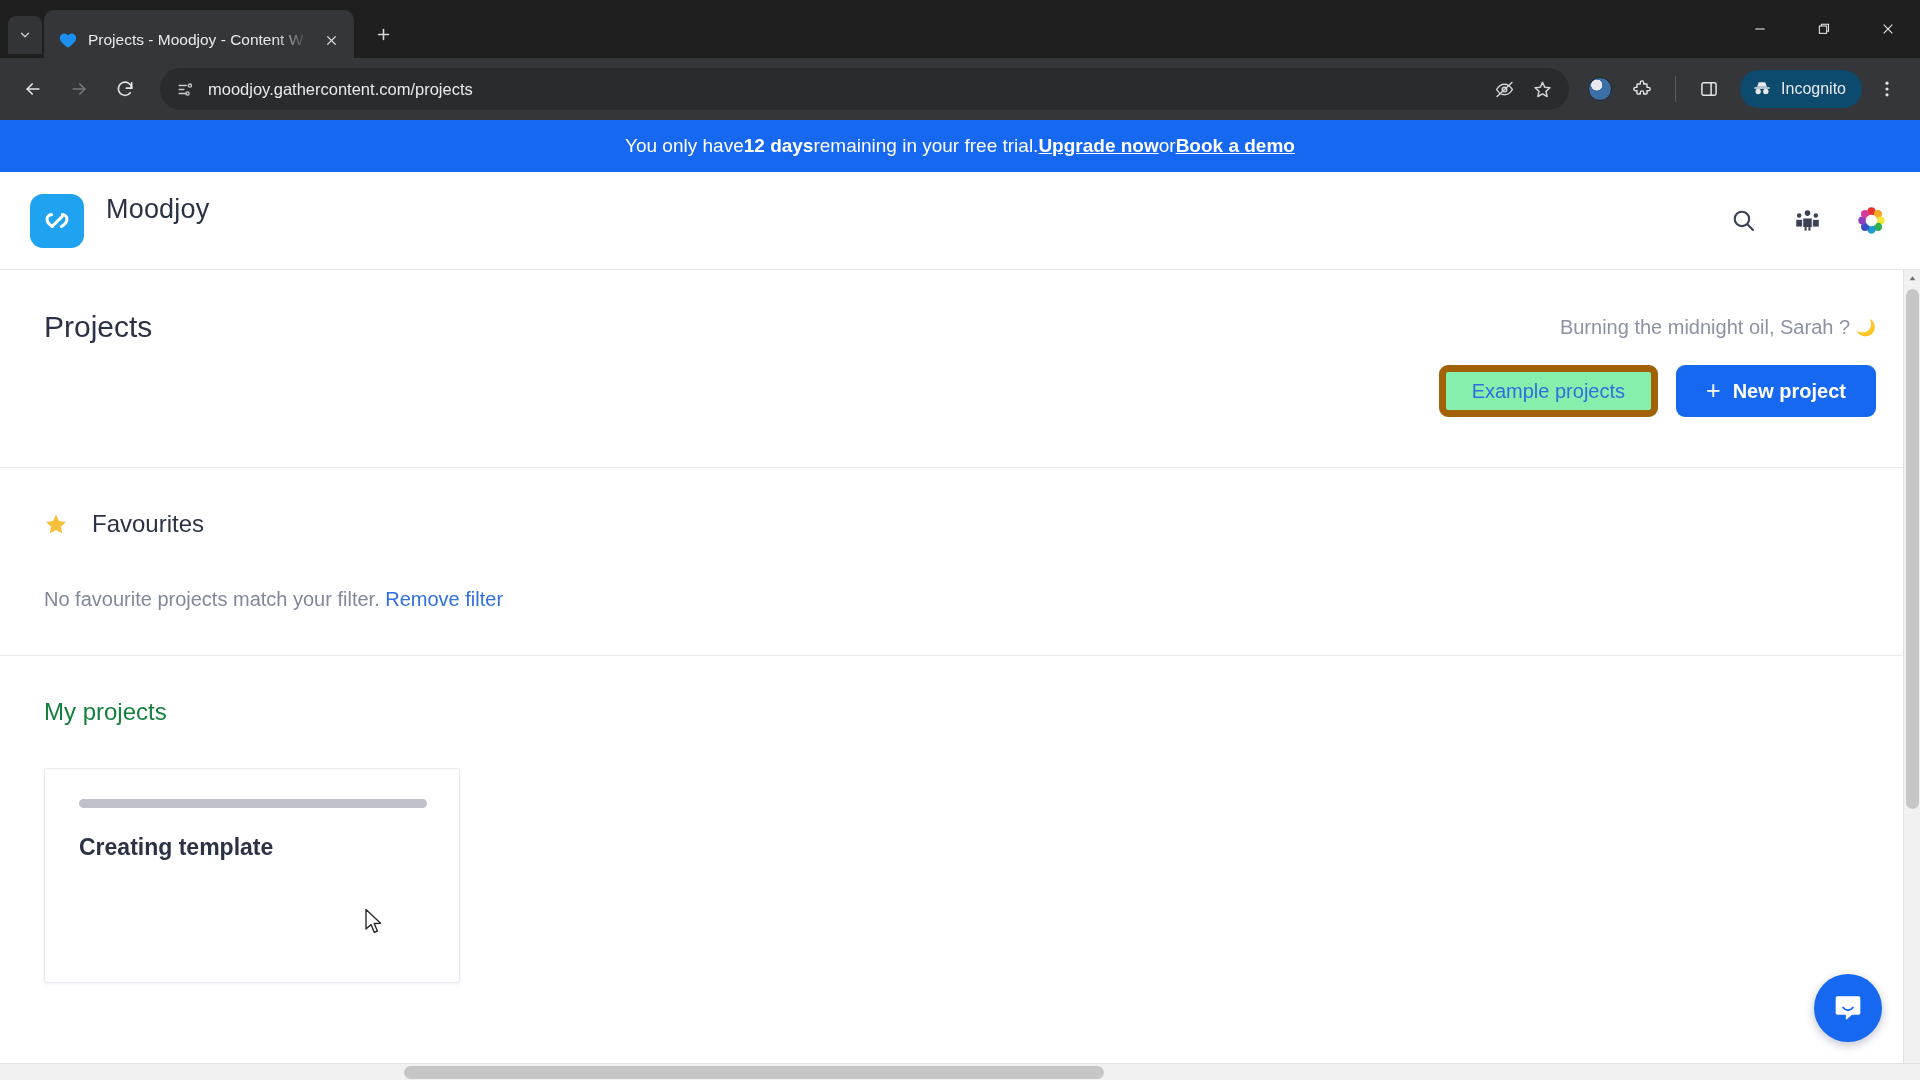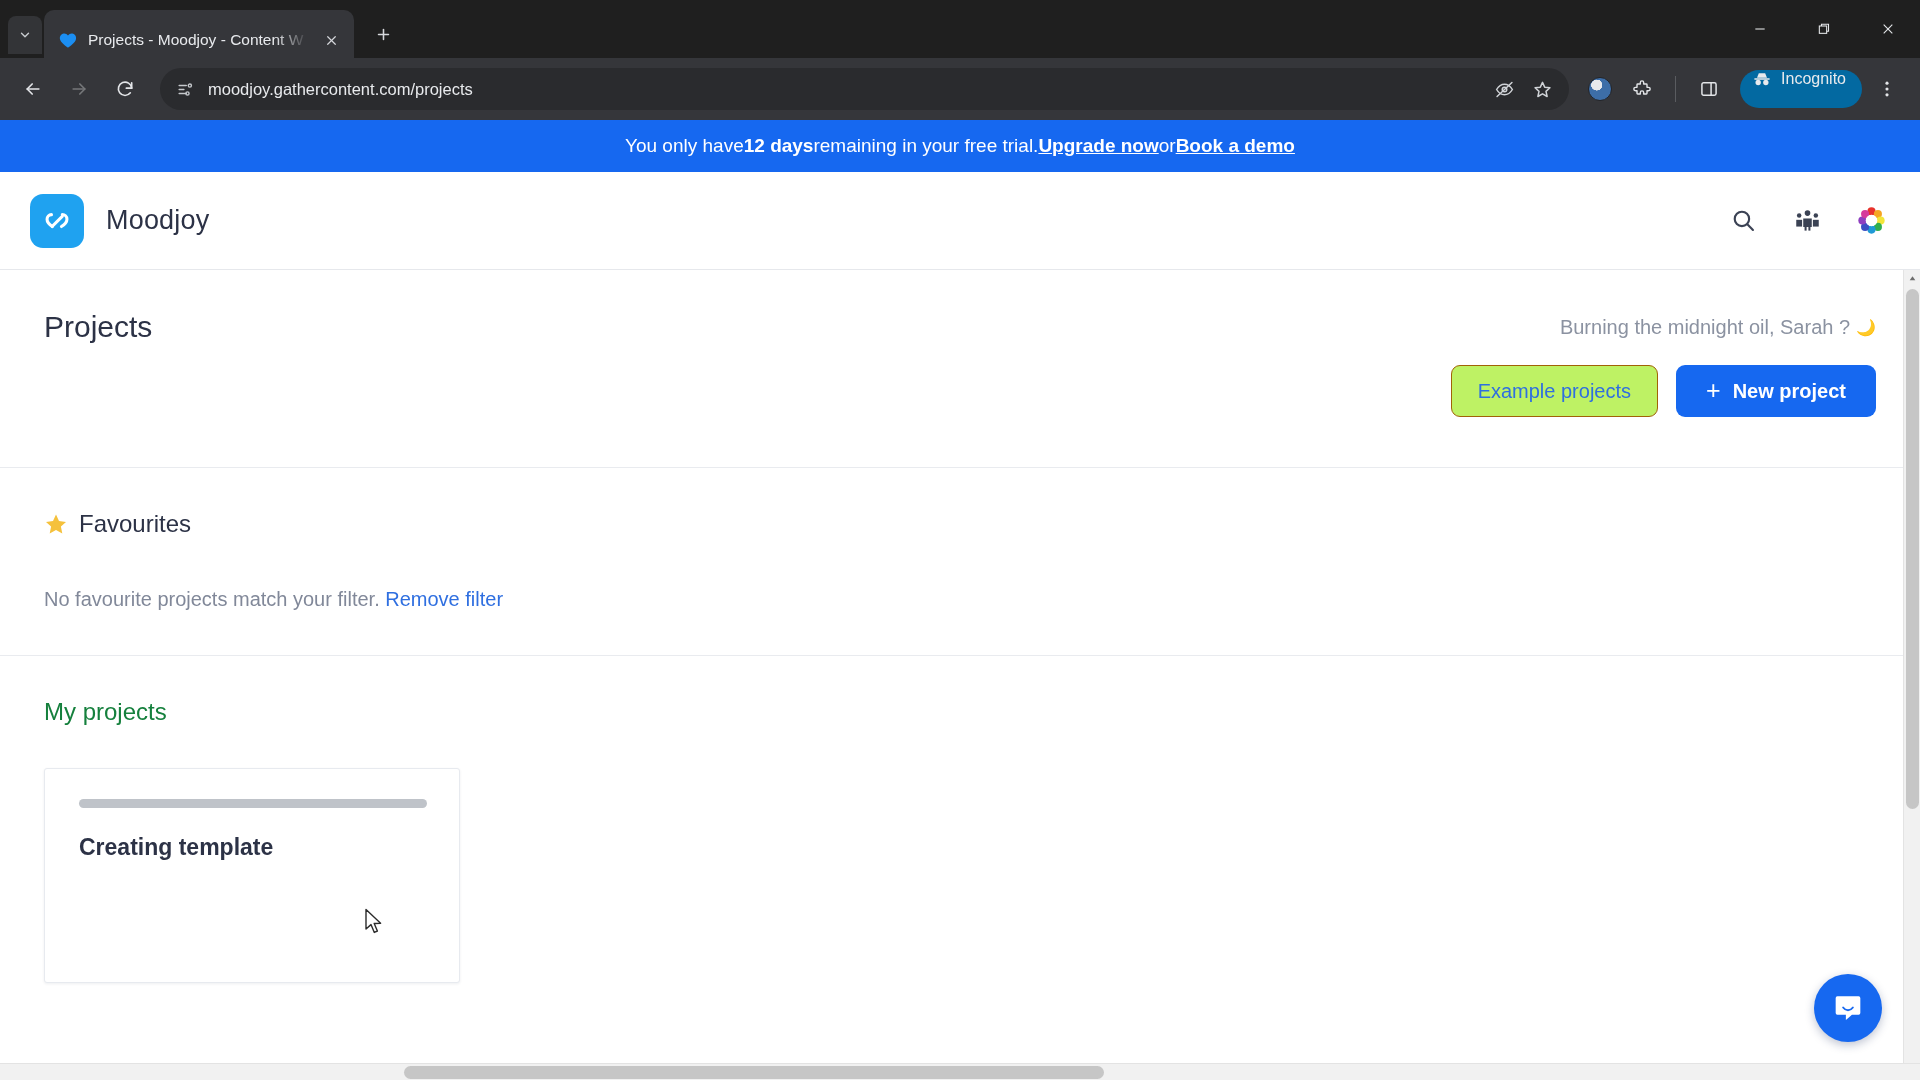--- a/index.html
+++ b/index.html
@@ -101,42 +101,42 @@
     width: 34px; height: 34px; border-radius: 50%;
     display: flex; align-items: center; justify-content: center;
     flex: 0 0 34px;
   }
   .ext-circle {
     width: 24px; height: 24px; border-radius: 50%;
     background: radial-gradient(circle at 35% 32%, #e7e9ec 0 26%, #3d6ea8 27% 100%);
     border: 1px solid #23252a;
   }
   .incognito {
-    height: 38px; border-radius: 19px; background: #0369a1;
-    display: flex; align-items: flex-start; gap: 9px; padding: 0 16px 0 12px;
+    height: 38px; border-radius: 19px; background: #0c4a6e;
+    display: flex; align-items: center; gap: 9px; padding: 0 16px 0 12px;
     color: #e8eaed; font-size: 16px; margin-left: 6px;
   }
   .incognito svg { width: 20px; height: 20px; }
 
   
   .viewport { flex: 1; position: relative; overflow: hidden; background: #fff; }
 
   .trial-banner {
     height: 52px; background: #1668f0;
     display: flex; align-items: center; justify-content: center;
     color: #ffffff; font-size: 19px;
   }
   .trial-banner b { font-weight: 700; }
   .trial-banner a { color: #fff; text-decoration: underline; font-weight: 700; }
 
   .app-header {
     height: 98px; background: #fff; border-bottom: 1px solid #e6e8ec;
     display: flex; align-items: center; padding: 0 32px 0 30px;
   }
-  .brand { display: flex; align-items: center; gap: 22px; }
+  .brand { display: flex; align-items: flex-start; gap: 22px; }
   .brand-logo {
     width: 54px; height: 54px; border-radius: 13px; background: #1fa2f0;
     display: flex; align-items: center; justify-content: center;
   }
   .brand-logo svg { width: 34px; height: 34px; }
   .brand-name { font-size: 27px; color: #2c3246; font-weight: 400; letter-spacing: .2px; }
 
   .hdr-spacer { flex: 1; }
   .hdr-actions { display: flex; align-items: center; gap: 30px; }
   .hdr-icon {
@@ -177,26 +177,26 @@
     position: absolute; right: 44px; top: 46px;
     display: flex; flex-direction: column; align-items: flex-end; gap: 26px;
   }
   .greeting { font-size: 20px; color: #8b92a1; display: flex; align-items: center; gap: 6px; }
   .greeting .emoji { font-size: 16px; }
   .btn-row { display: flex; align-items: center; gap: 18px; }
   .btn {
     height: 52px; border-radius: 9px; display: flex; align-items: center;
     justify-content: center; font-size: 20px; padding: 0 26px; white-space: nowrap;
   }
-  .btn-secondary { background: #bef264; border: 1px solid #a16207; color: #2f6fe0; }
+  .btn-secondary { background: #86efac; border: 7px solid #a16207; color: #2f6fe0; }
   .btn-primary { background: #1668f0; color: #fff; gap: 12px; font-weight: 700; padding: 0 30px; }
   .btn-primary .plus { font-size: 25px; font-weight: 400; line-height: 1; margin-top: -2px; }
 
   .fav-section { padding: 42px 44px 0 44px; height: 188px; border-bottom: 1px solid #e9ebef; }
-  .section-head { display: flex; align-items: center; gap: 11px; }
+  .section-head { display: flex; align-items: center; gap: 24px; }
   .star-icon { width: 24px; height: 24px; }
   .section-title { font-size: 24px; color: #2c3246; }
   .empty-text { margin-top: 50px; font-size: 20px; color: #818899; }
   .empty-text a { color: #2f6fe0; text-decoration: none; }
 
   .my-section { padding: 42px 44px 0 44px; }
   .my-title { font-size: 24px; color: #15803d; }
 
   .card {
     margin-top: 42px; width: 416px; height: 215px;

